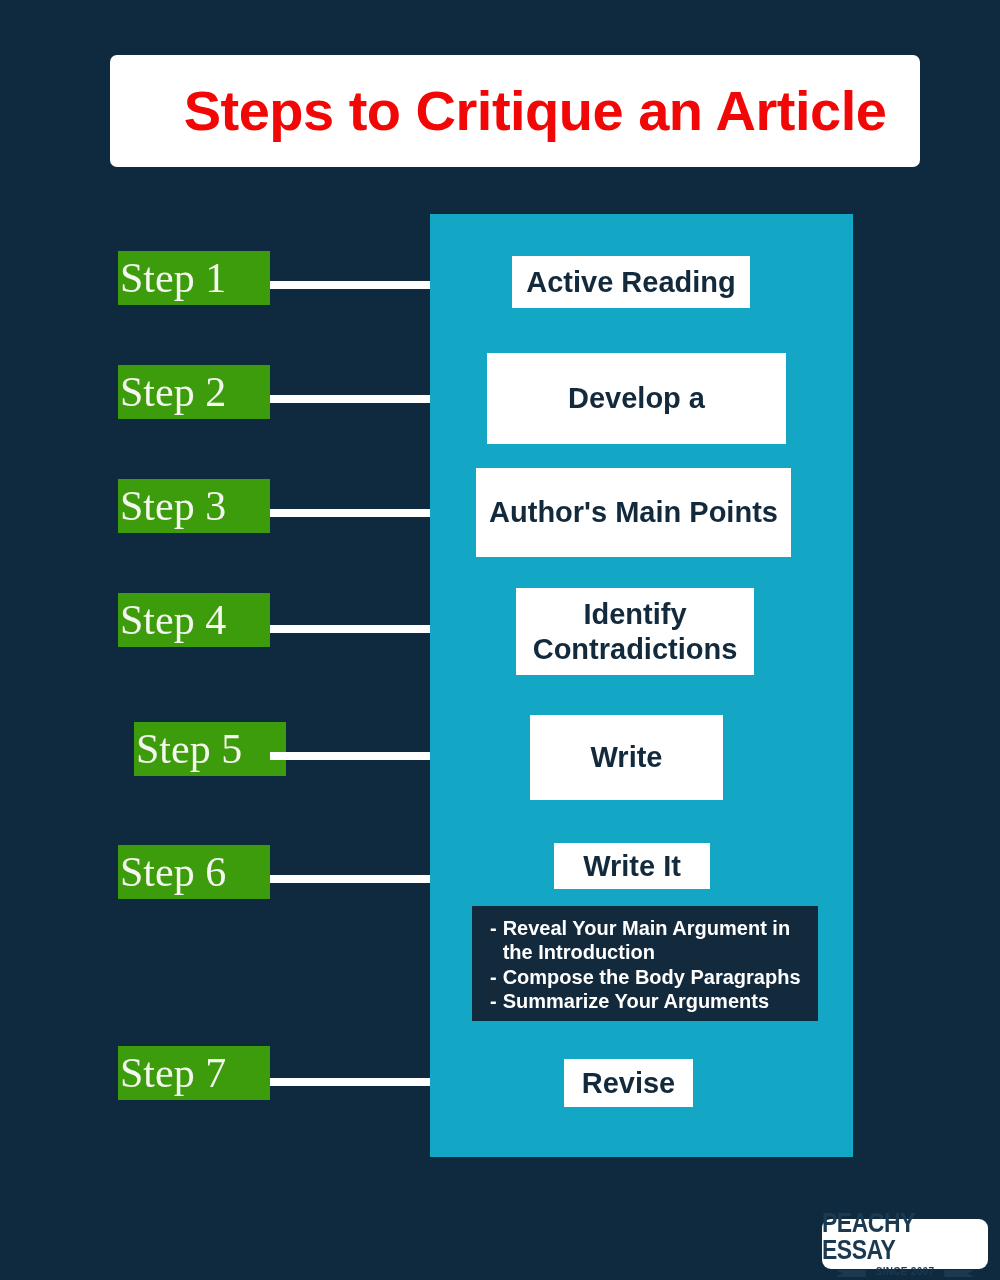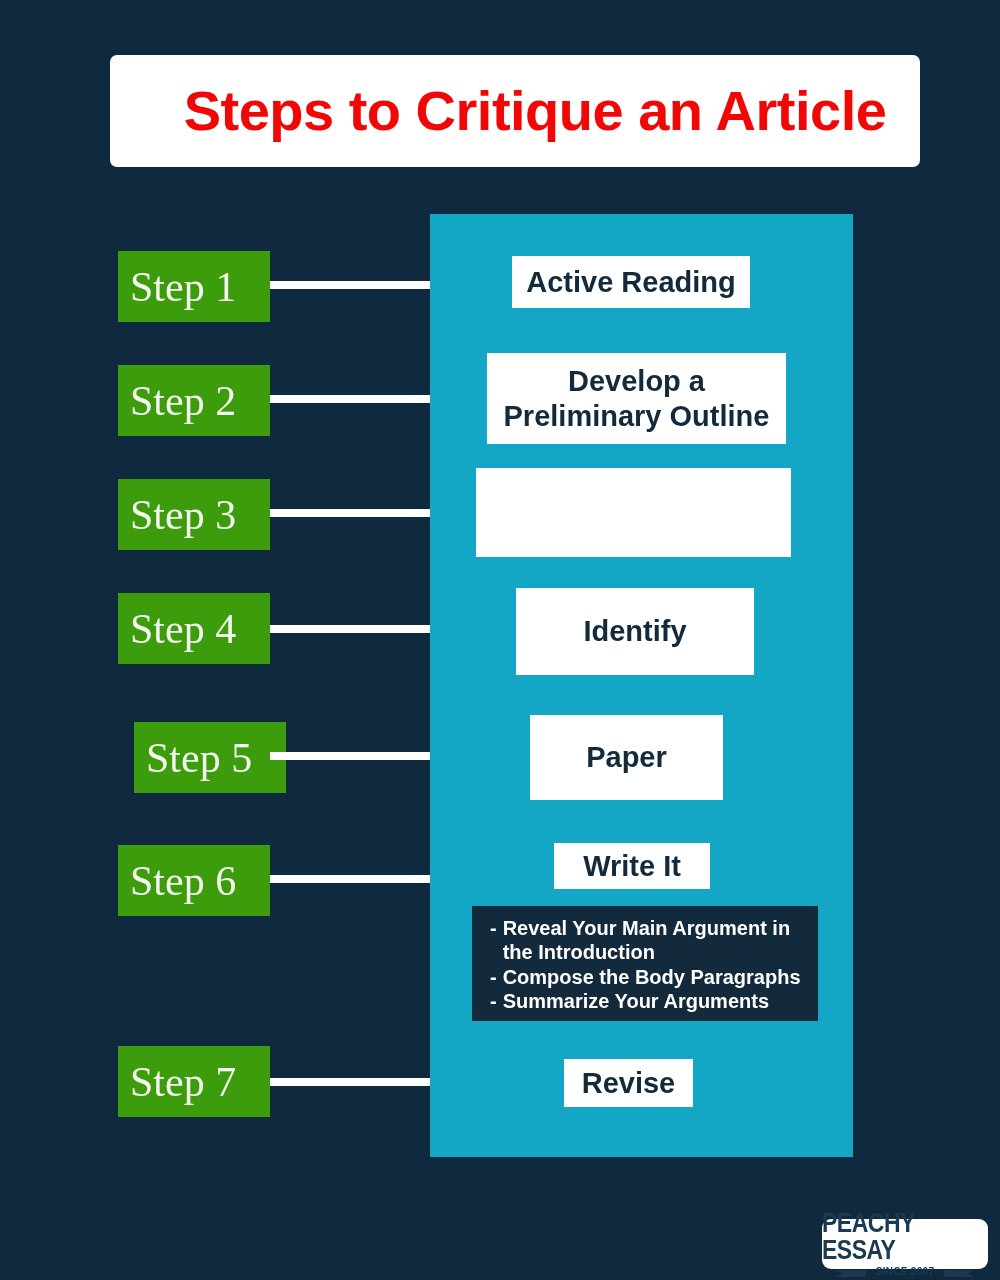--- a/index.html
+++ b/index.html
@@ -48,25 +48,25 @@
     width: 423px;
     height: 943px;
     background: #13a7c5;
   }
 
   
   .step-chip {
     position: absolute;
     left: 118px;
     width: 152px;
-    height: 71px;
+    height: 54px;
     background: #3d9c0c;
     display: flex;
     align-items: center;
-    padding-left: 12px;
+    padding-left: 2px;
     box-sizing: border-box;
   }
   .step-chip-label {
     color: #f4f7ef;
     font-family: "Liberation Serif", serif;
     font-weight: normal;
     font-size: 42px;
     line-height: 1;
     white-space: nowrap;
   }
@@ -202,41 +202,42 @@
       <div class="connector" style="top: 281px;"></div>
       <div class="content-box" style="left: 512px; top: 256px; width: 238px; height: 52px;">
         <div class="line">Active Reading</div>
       </div>
       <div class="step-chip" style="top: 365px;">
         <span class="step-chip-label">Step 2</span>
       </div>
       <div class="connector" style="top: 395px;"></div>
       <div class="content-box" style="left: 487px; top: 353px; width: 299px; height: 91px;">
         <div class="line">Develop a</div>
-        <div class="line">Preliminary Outline</div>
       </div>
       <div class="step-chip" style="top: 479px;">
         <span class="step-chip-label">Step 3</span>
       </div>
       <div class="connector" style="top: 509px;"></div>
       <div class="content-box" style="left: 476px; top: 468px; width: 315px; height: 89px;">
+        <div class="line">Author's Main Points</div>
       </div>
       <div class="step-chip" style="top: 593px;">
         <span class="step-chip-label">Step 4</span>
       </div>
       <div class="connector" style="top: 625px;"></div>
       <div class="content-box" style="left: 516px; top: 588px; width: 238px; height: 87px;">
         <div class="line">Identify</div>
+        <div class="line">Contradictions</div>
       </div>
       <div class="step-chip" style="top: 722px; margin-left: 16px;">
         <span class="step-chip-label">Step 5</span>
       </div>
       <div class="connector" style="top: 752px;"></div>
       <div class="content-box" style="left: 530px; top: 715px; width: 193px; height: 85px;">
-        <div class="line">Paper</div>
+        <div class="line">Write</div>
       </div>
       <div class="step-chip" style="top: 845px;">
         <span class="step-chip-label">Step 6</span>
       </div>
       <div class="connector" style="top: 875px;"></div>
       <div class="content-box" style="left: 554px; top: 843px; width: 156px; height: 46px;">
         <div class="line">Write It</div>
       </div>
       <div class="step-chip" style="top: 1046px;">
         <span class="step-chip-label">Step 7</span>

